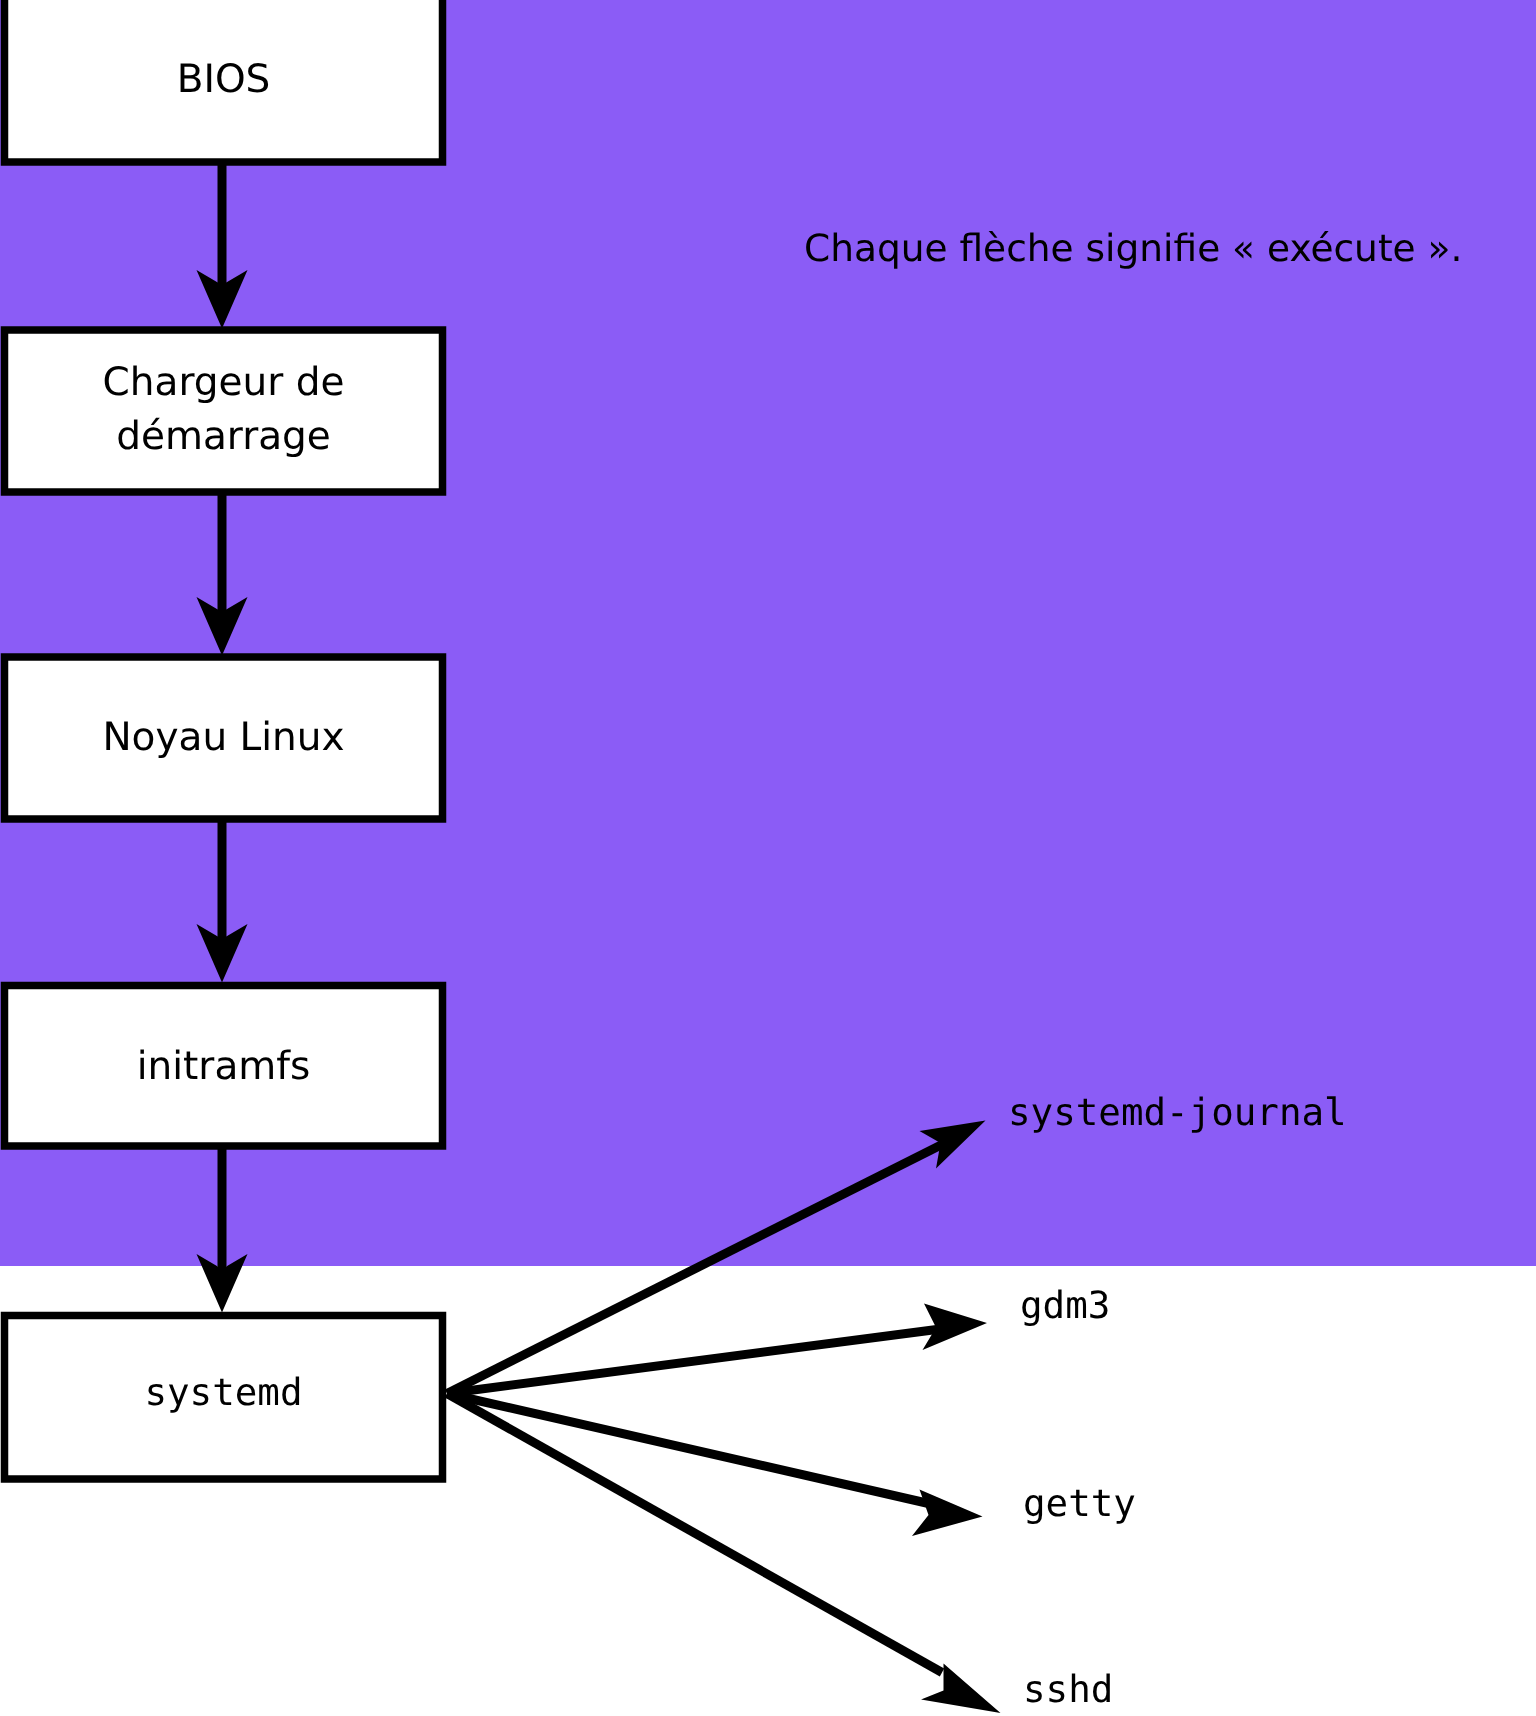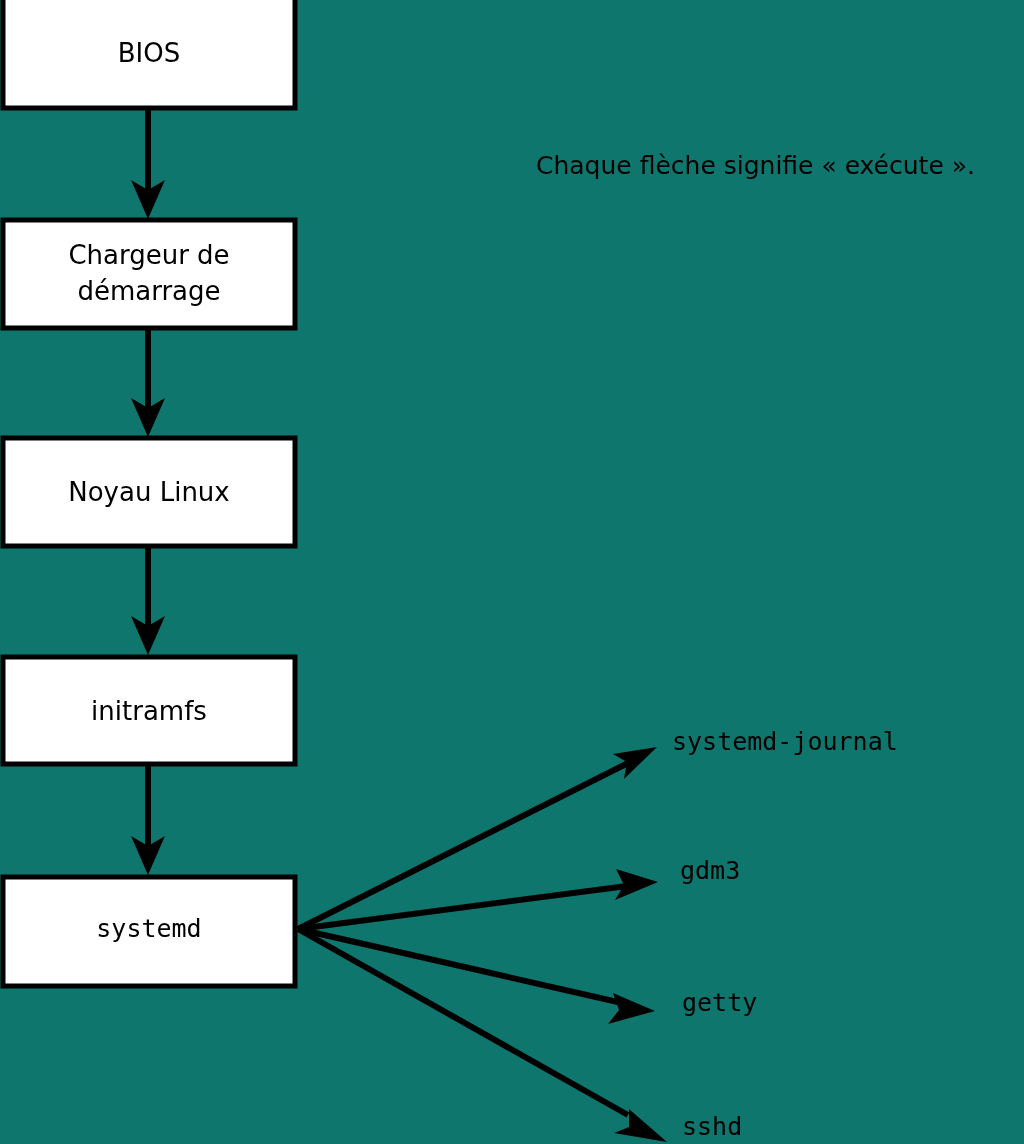--- a/index.html
+++ b/index.html
@@ -9,22 +9,22 @@
   }
   body {
     width: 1024px;
     height: 1144px;
     overflow: hidden;
     font-family: "DejaVu Sans", sans-serif;
   }
   #diagram-root {
     position: relative;
     width: 1024px;
-    height: 1144px;
-    background: #0f766e;
+    height: 844px;
+    background: #8b5cf6;
   }
   svg#flow {
     position: absolute;
     left: 0;
     top: 0;
     width: 1024px;
     height: 1144px;
     display: block;
   }
   .node-box {

